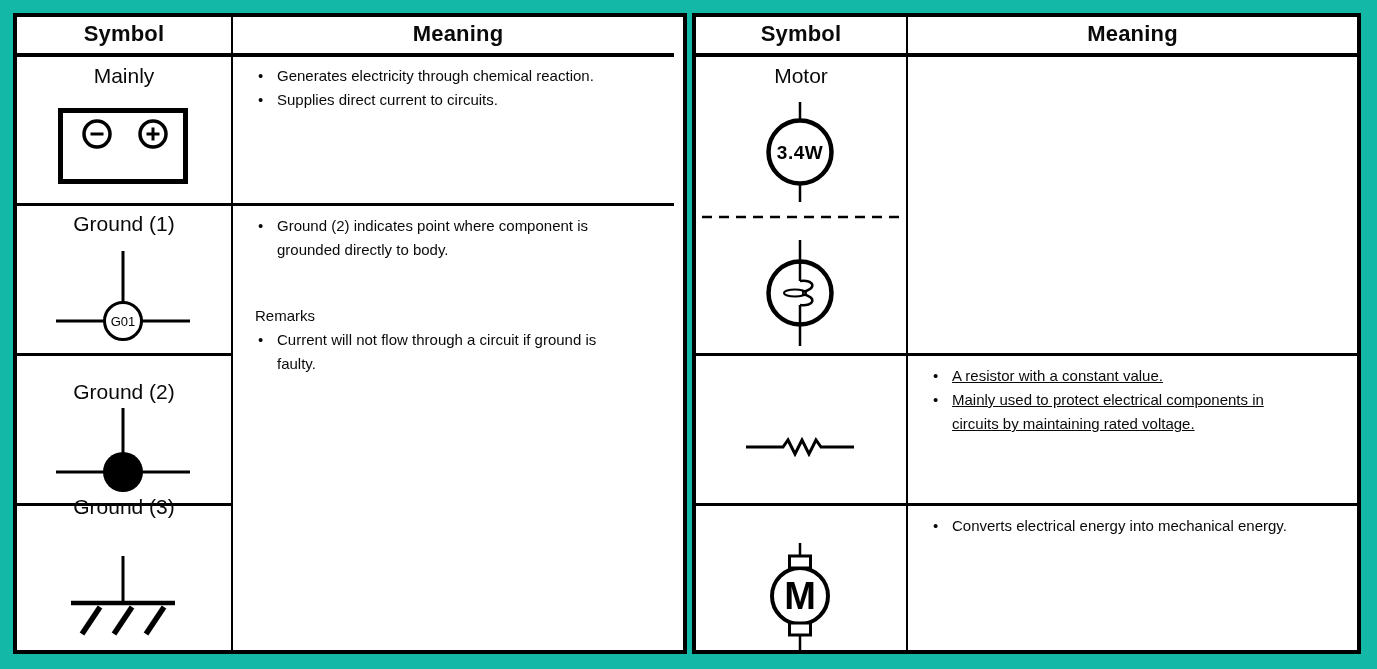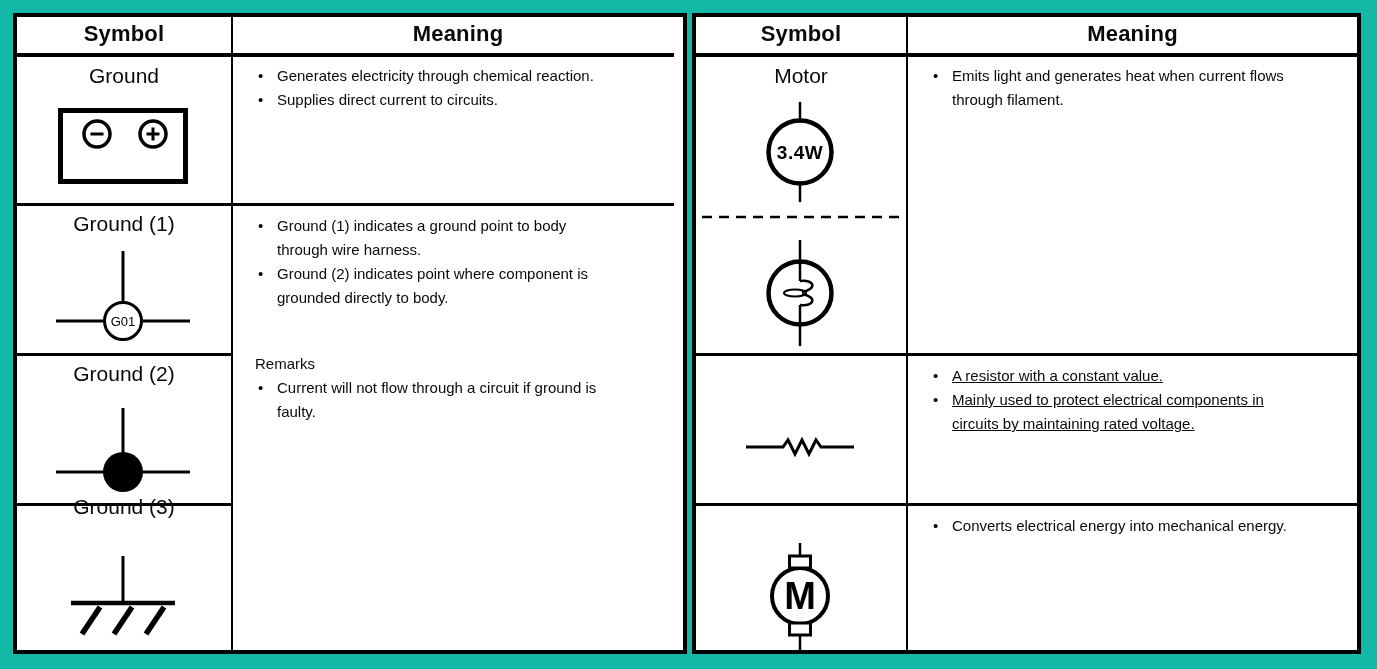--- a/index.html
+++ b/index.html
@@ -28,23 +28,23 @@
 
   <div class="vline" style="left:231px;top:17px;width:2px;height:633px;"></div>
   <div class="hline" style="left:17px;top:53px;width:657px;height:4px;"></div>
   <div class="hline" style="left:17px;top:203px;width:657px;height:3px;"></div>
   <div class="hline" style="left:17px;top:353px;width:214px;height:3px;"></div>
   <div class="hline" style="left:17px;top:503px;width:214px;height:3px;"></div>
 
   <div class="hdr" style="left:17px;top:21px;width:214px;">Symbol</div>
   <div class="hdr" style="left:233px;top:21px;width:450px;">Meaning</div>
 
-  <div class="symlabel" style="left:17px;top:64px;width:214px;">Ground</div>
+  <div class="symlabel" style="left:17px;top:64px;width:214px;">Mainly</div>
   <div class="symlabel" style="left:17px;top:212px;width:214px;">Ground (1)</div>
-  <div class="symlabel" style="left:17px;top:362px;width:214px;">Ground (2)</div>
+  <div class="symlabel" style="left:17px;top:380px;width:214px;">Ground (2)</div>
   <div class="symlabel" style="left:17px;top:495px;width:214px;">Ground (3)</div>
 
   <div class="sym" style="left:57px;top:107px;">
     <svg width="132" height="78" viewBox="0 0 132 78">
       <rect x="3.5" y="3.5" width="125" height="71" fill="#fff" stroke="#000" stroke-width="5"></rect>
       <circle cx="40" cy="27" r="13" fill="#fff" stroke="#000" stroke-width="3.5"></circle>
       <line x1="33.5" y1="27" x2="46.5" y2="27" stroke="#000" stroke-width="3"></line>
       <circle cx="96" cy="27" r="13" fill="#fff" stroke="#000" stroke-width="3.5"></circle>
       <line x1="89.5" y1="27" x2="102.5" y2="27" stroke="#000" stroke-width="3"></line>
       <line x1="96" y1="20.5" x2="96" y2="33.5" stroke="#000" stroke-width="3"></line>
@@ -78,21 +78,20 @@
       <line x1="106" y1="57" x2="88" y2="84" stroke="#000" stroke-width="5.5"></line>
     </svg>
   </div>
 
   <div class="meaning" style="left:255px;top:64px;width:357px;">
     <div class="bi">Generates electricity through chemical reaction.</div>
     <div class="bi">Supplies direct current to circuits.</div>
   </div>
 
   <div class="meaning" style="left:255px;top:214px;width:357px;">
-    <div class="bi">Ground (1) indicates a ground point to body through wire harness.</div>
     <div class="bi">Ground (2) indicates point where component is grounded directly to body.</div>
     <div class="remarks">Remarks</div>
     <div class="bi">Current will not flow through a circuit if ground is faulty.</div>
   </div>
 
   <div class="frame" style="left:692px;top:13px;width:669px;height:641px;"></div>
 
   <div class="vline" style="left:906px;top:17px;width:2px;height:633px;"></div>
   <div class="hline" style="left:696px;top:53px;width:661px;height:4px;"></div>
   <div class="hline" style="left:696px;top:353px;width:661px;height:3px;"></div>
@@ -139,23 +138,20 @@
     <svg width="60" height="110" viewBox="0 0 60 110">
       <line x1="30" y1="1" x2="30" y2="15" stroke="#000" stroke-width="2.5"></line>
       <circle cx="30" cy="54" r="28" fill="#fff" stroke="#000" stroke-width="4"></circle>
       <rect x="19.5" y="14" width="21" height="12" fill="#fff" stroke="#000" stroke-width="3"></rect>
       <rect x="19.5" y="81" width="21" height="12" fill="#fff" stroke="#000" stroke-width="3"></rect>
       <line x1="30" y1="93" x2="30" y2="108" stroke="#000" stroke-width="2.5"></line>
       <text x="30" y="67" font-size="38" font-weight="bold" text-anchor="middle" fill="#000">M</text>
     </svg>
   </div>
 
-  <div class="meaning" style="left:930px;top:64px;width:364px;">
-    <div class="bi">Emits light and generates heat when current flows through filament.</div>
-  </div>
 
   <div class="meaning" style="left:930px;top:364px;width:364px;text-decoration:underline;">
     <div class="bi">A resistor with a constant value.</div>
     <div class="bi">Mainly used to protect electrical components in circuits by maintaining rated voltage.</div>
   </div>
 
   <div class="meaning" style="left:930px;top:514px;width:364px;">
     <div class="bi">Converts electrical energy into mechanical energy.</div>
   </div>
 

